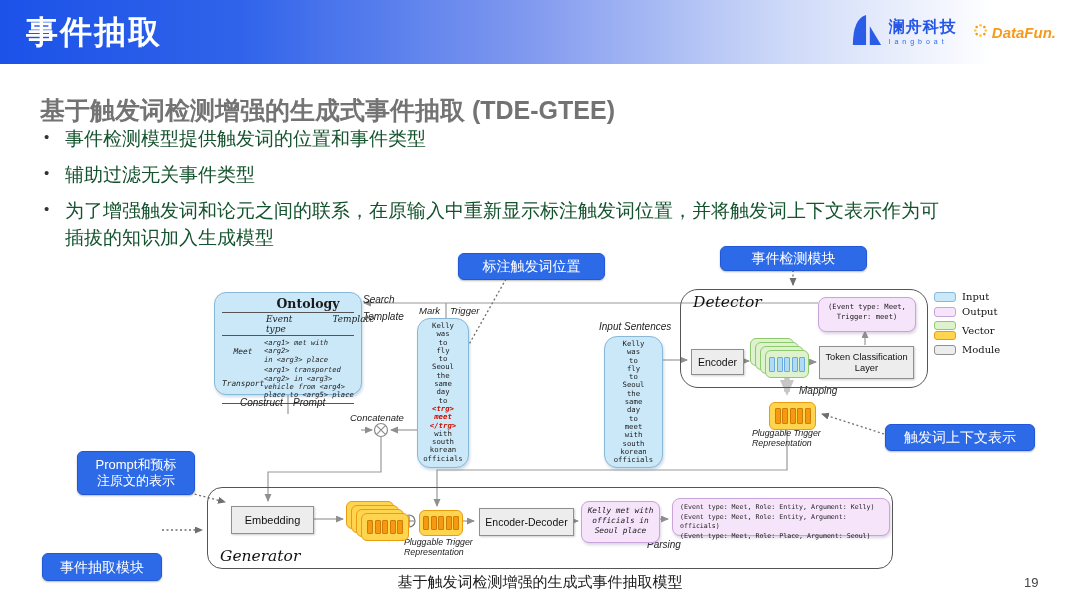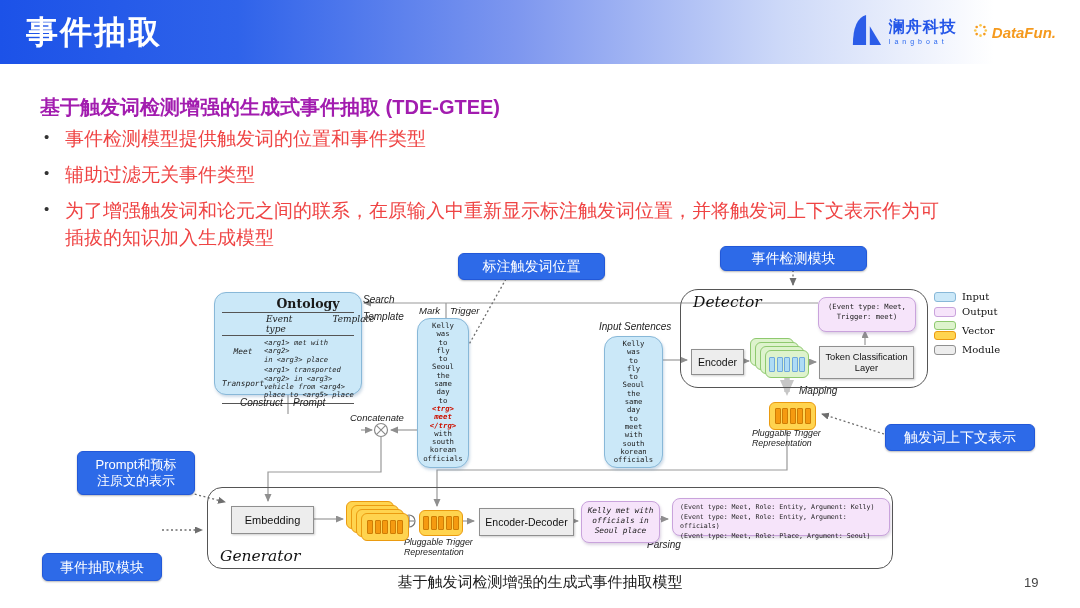--- a/index.html
+++ b/index.html
@@ -9,23 +9,23 @@
   
   #hdr{left:0;top:0;width:1080px;height:64px;
        background:linear-gradient(90deg,#1c52e8 0%,#2f63ea 22%,#7e97ef 48%,#ccd8f8 72%,#ffffff 92%);}
   #hdr-title{left:26px;top:11px;font-size:32px;font-weight:700;color:#fff;letter-spacing:2px;}
   #logos{right:24px;top:13px;display:flex;align-items:center;gap:16px;}
   .lb-col{display:flex;flex-direction:column;line-height:1;}
   .lb-name{font-size:16px;font-weight:700;color:#2456e8;letter-spacing:1px;}
   .lb-sub{font-size:7px;letter-spacing:4px;color:#2a68f0;margin-top:3px;}
   .df-text{font-size:15px;font-weight:700;font-style:italic;color:#f59a1e;margin-left:4px;}
   
-  #heading{left:40px;top:94px;font-size:20px;font-weight:700;color:#a21caf;}
+  #heading{left:40px;top:94px;font-size:25px;font-weight:700;color:#737373;}
   #bullets{left:40px;top:126px;width:905px;}
-  .bullet{position:relative;padding-left:25px;font-size:19px;line-height:1.42;margin-bottom:9px;color:#ef4444;}
+  .bullet{position:relative;padding-left:25px;font-size:19px;line-height:1.42;margin-bottom:9px;color:#14532d;}
   .bullet::before{content:"•";position:absolute;left:4px;top:0;font-size:15px;color:#333;}
   
   .callout{background:#2d6ae8;border:1px solid #2258d8;color:#fff;border-radius:6px;
            display:flex;align-items:center;justify-content:center;text-align:center;
            font-size:14px;line-height:1.2;box-shadow:0 1px 2px rgba(0,0,0,.28);}
   
   .bluebox{background:#cbe8f8;border:1px solid #88b8d8;border-radius:9px;box-shadow:1px 2px 3px rgba(110,150,185,.35);}
   .pink{background:#f6e4fa;border:1px solid #c9a3dc;border-radius:8px;box-shadow:1px 2px 3px rgba(140,110,160,.3);}
   .mod{background:#ededed;border:1px solid #8f8f8f;display:flex;align-items:center;justify-content:center;
        text-align:center;color:#111;box-shadow:1px 1px 2px rgba(0,0,0,.2);}

